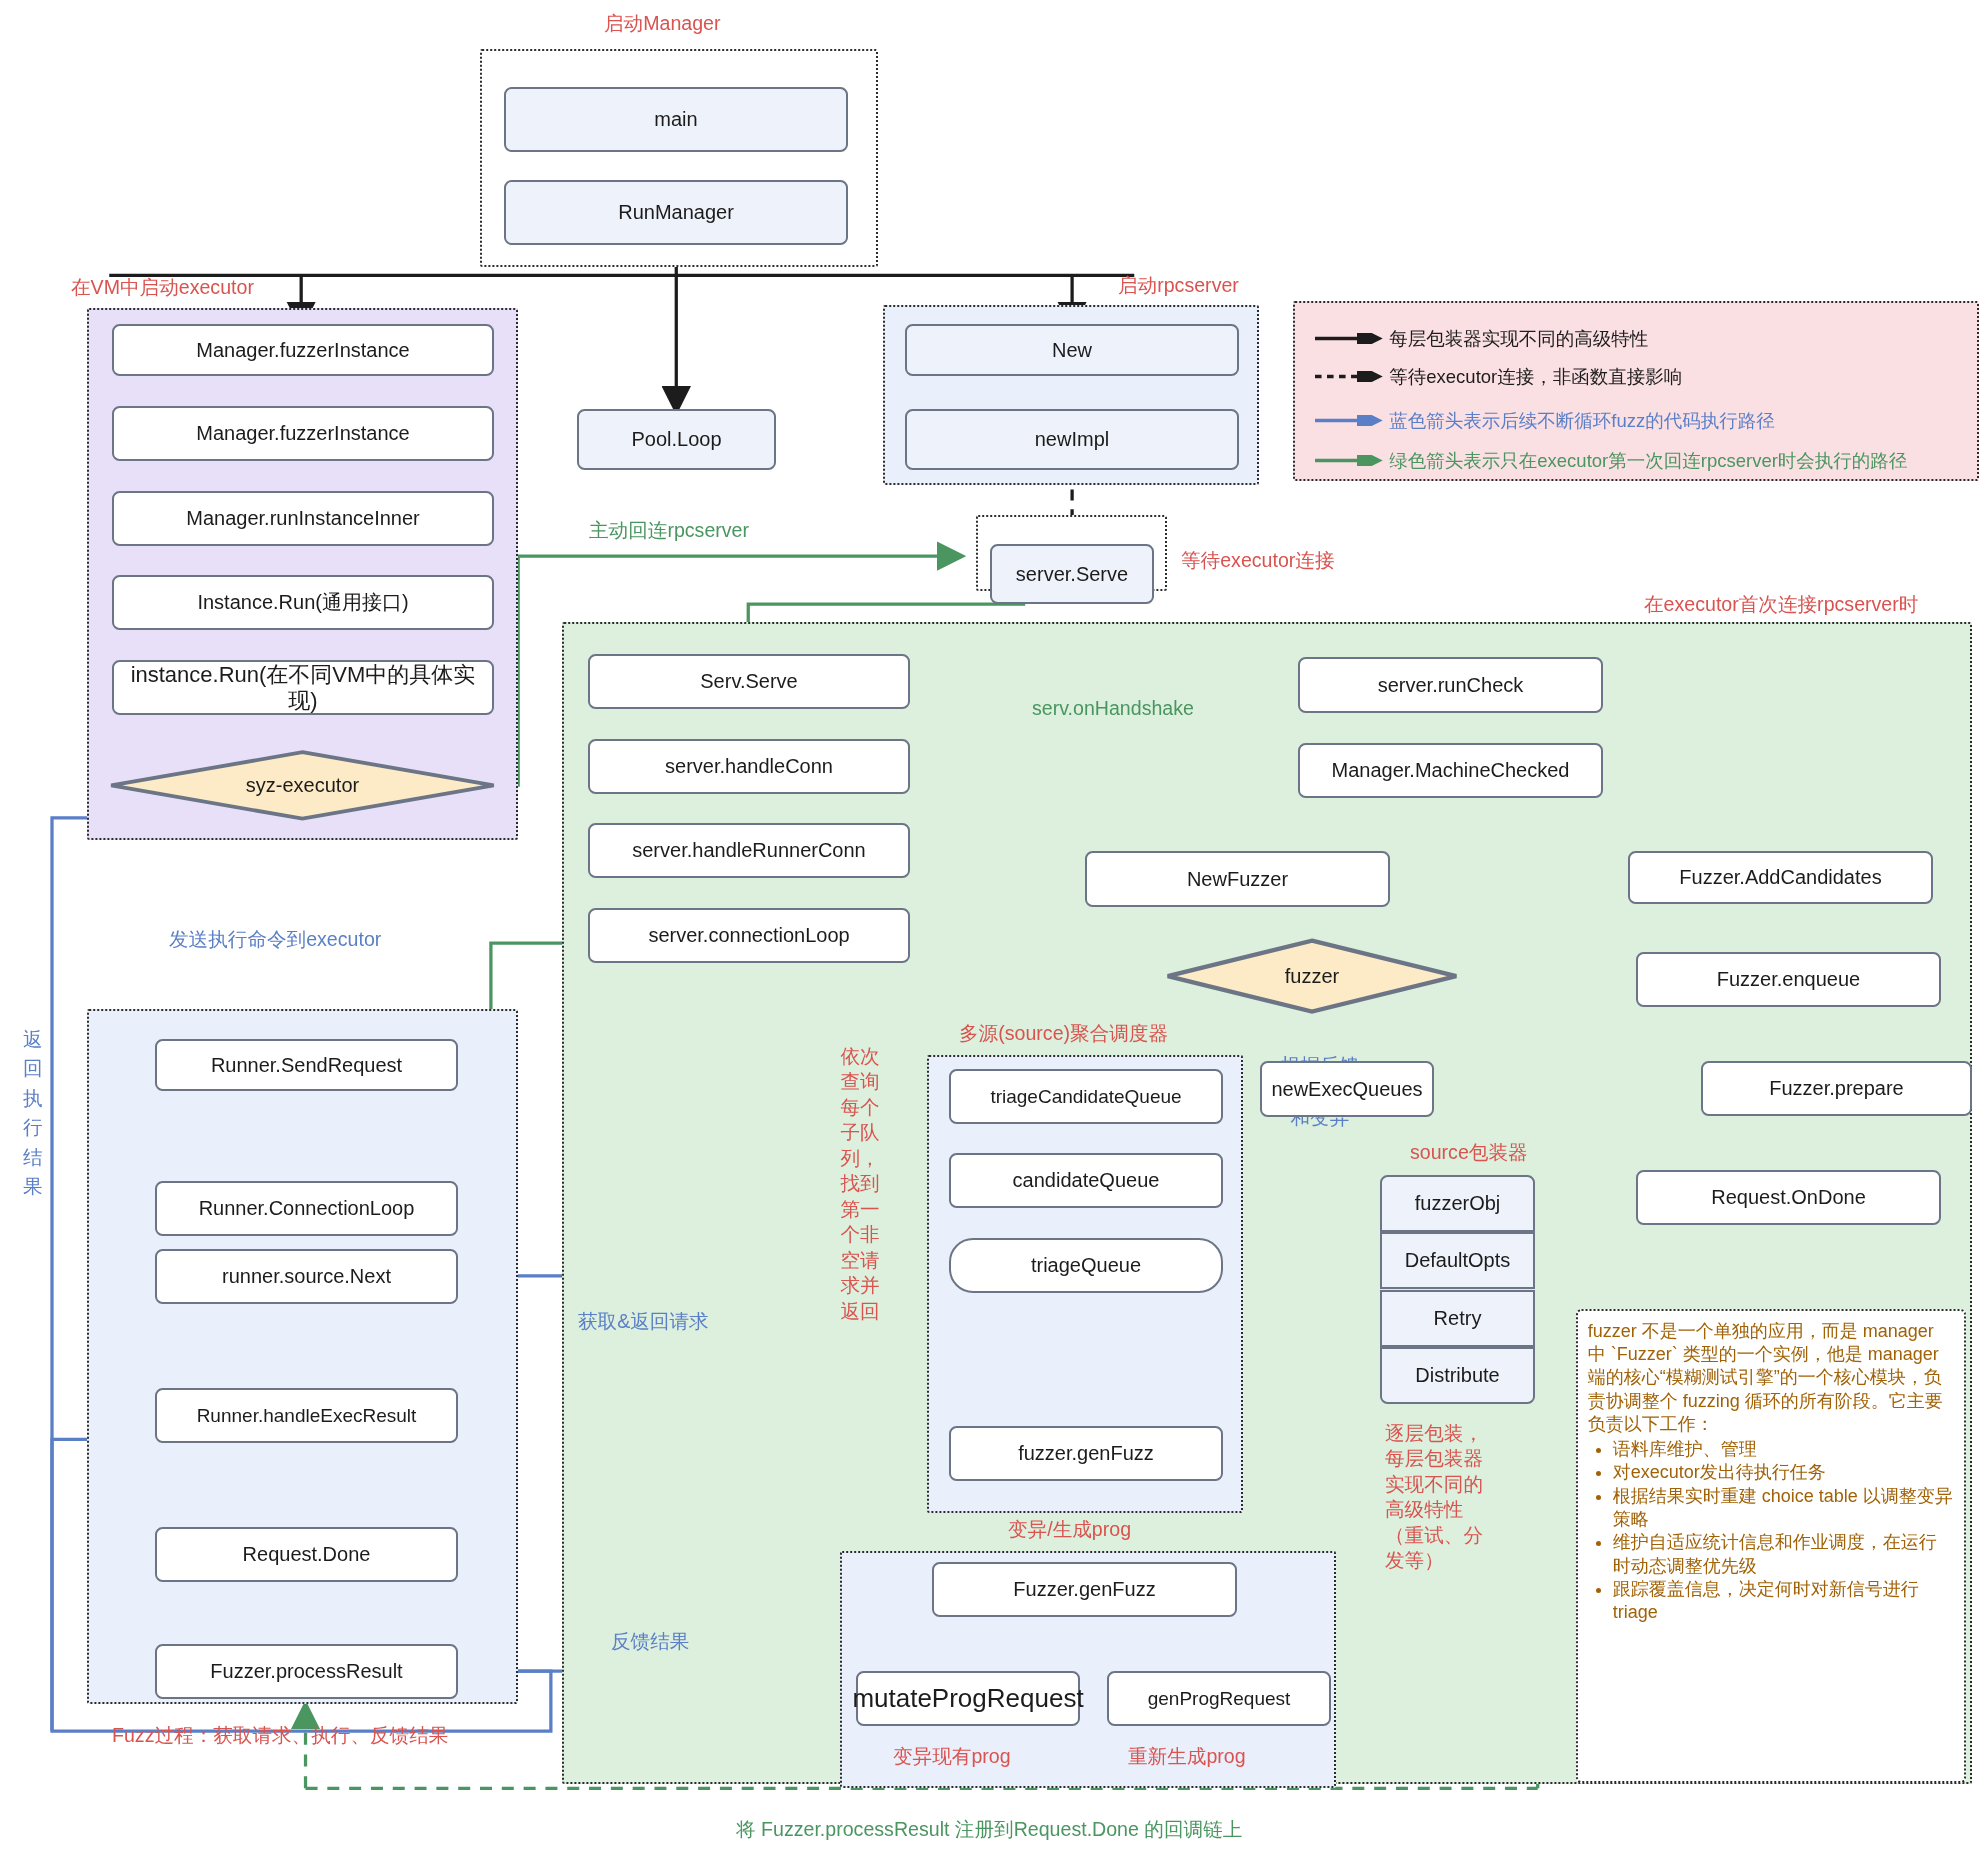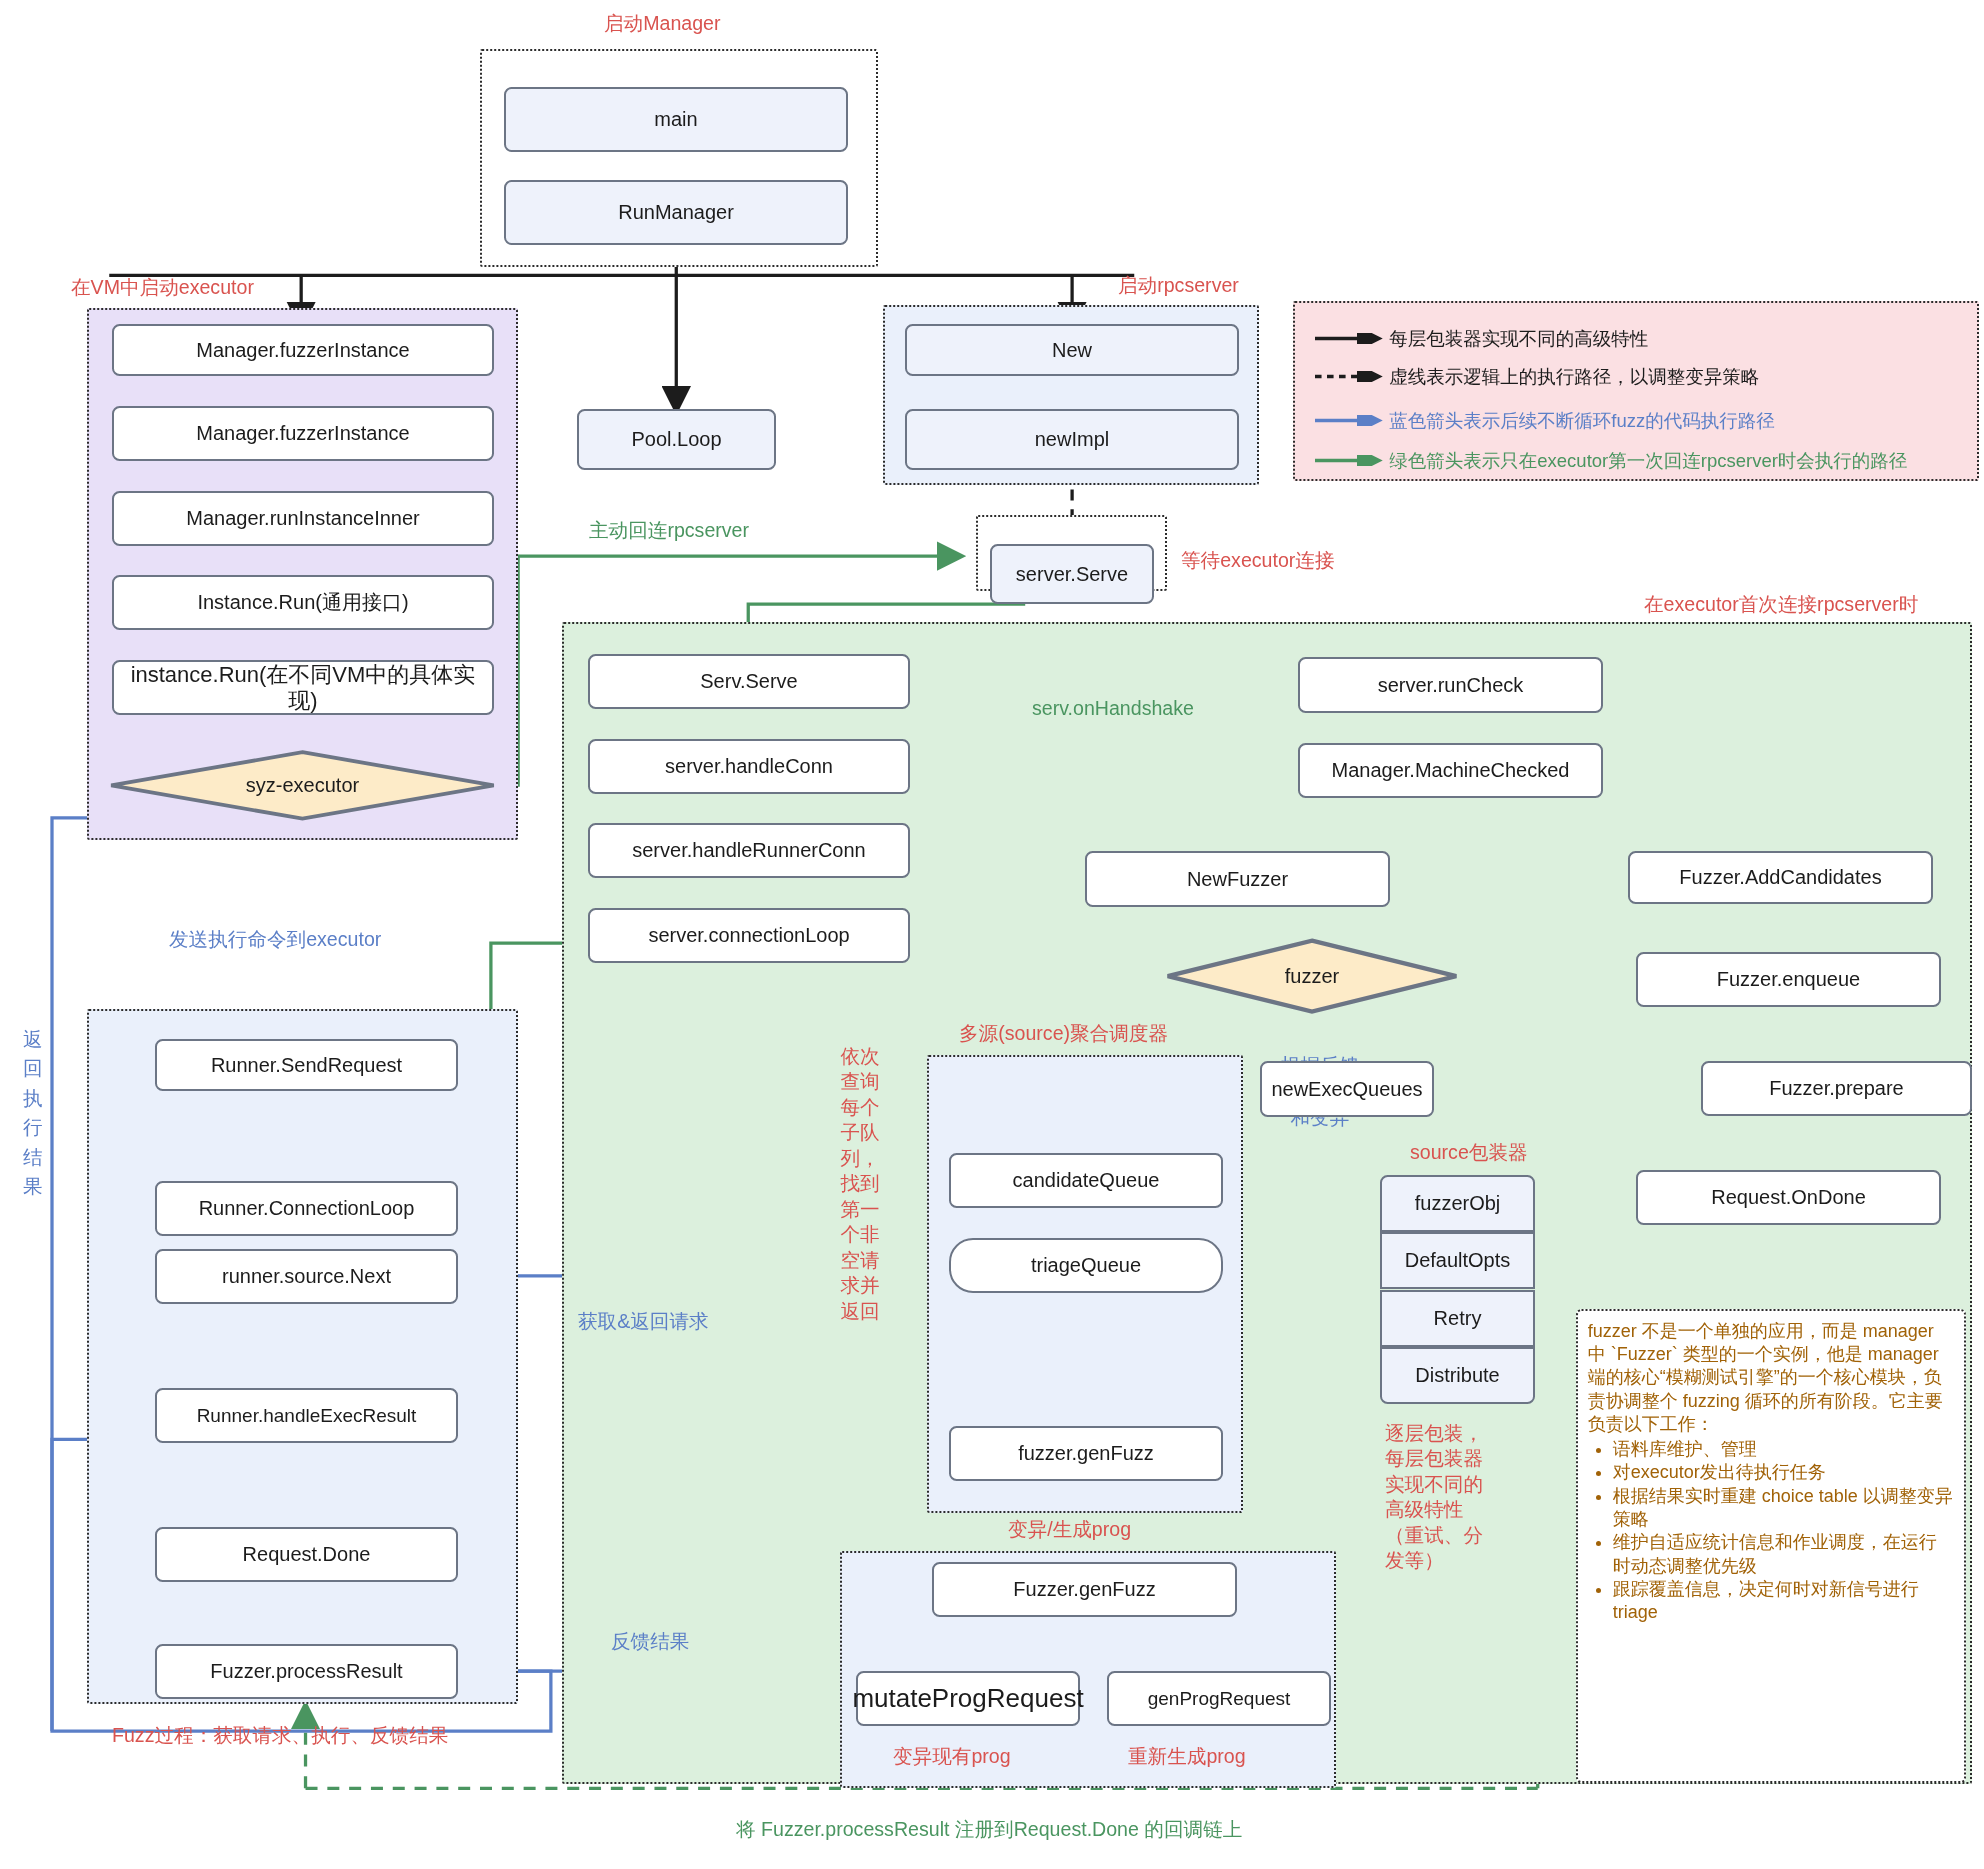--- a/index.html
+++ b/index.html
@@ -240,21 +240,21 @@
     <span class="legend-line">
       <svg width="71" height="11" viewBox="0 0 130 20" style="position:absolute;top:-5.5px;left:0;">
         <defs>
             <marker id="lm2" markerWidth="8" markerHeight="8" refX="6" refY="4" orient="auto">
               <path d="M0,0 L8,4 L0,8 z" fill="#1c1c1c"></path>
             </marker>
           </defs>
         <path d="M0,10 L112,10" stroke="#1c1c1c" stroke-width="6" stroke-dasharray="12 10" fill="none" marker-end="url(#lm2)"></path>
       </svg>
     </span>
-    <span class="legend-txt" style="color:#1c1c1c;">虚线表示逻辑上的执行路径，以调整变异策略</span>
+    <span class="legend-txt" style="color:#1c1c1c;">等待executor连接，非函数直接影响</span>
   </div>
 
   <div class="legend-row" style="left:1315px;top:408px;">
     <span class="legend-line">
       <svg width="71" height="11" viewBox="0 0 130 20" style="position:absolute;top:-5.5px;left:0;">
         <defs>
             <marker id="lm3" markerWidth="8" markerHeight="8" refX="6" refY="4" orient="auto">
               <path d="M0,0 L8,4 L0,8 z" fill="#5b7fc7"></path>
             </marker>
           </defs>
@@ -320,20 +320,21 @@
   <div class="node" style="left:1636px;top:952px;width:305px;height:55px;">Fuzzer.enqueue</div>
   <div class="node" style="left:1260px;top:1061px;width:174px;height:56px;">newExecQueues</div>
   <div class="node" style="left:1701px;top:1061px;width:271px;height:55px;">Fuzzer.prepare</div>
   <div class="node" style="left:1636px;top:1170px;width:305px;height:55px;">Request.OnDone</div>
 
   <div class="stackcell top" style="left:1380px;top:1175px;width:155px;height:57px;">fuzzerObj</div>
   <div class="stackcell" style="left:1380px;top:1232px;width:155px;height:57px;">DefaultOpts</div>
   <div class="stackcell" style="left:1380px;top:1290px;width:155px;height:57px;">Retry</div>
   <div class="stackcell bot" style="left:1380px;top:1347px;width:155px;height:57px;">Distribute</div>
 
+  <div class="node" style="left:949px;top:1069px;width:274px;height:55px;font-size:19px;">triageCandidateQueue</div>
   <div class="node" style="left:949px;top:1153px;width:274px;height:55px;">candidateQueue</div>
   <div class="node" style="left:949px;top:1238px;width:274px;height:55px;border-radius:24px;">triageQueue</div>
   <div class="node" style="left:949px;top:1426px;width:274px;height:55px;">fuzzer.genFuzz</div>
 
   <div class="node" style="left:932px;top:1562px;width:305px;height:55px;">Fuzzer.genFuzz</div>
   <div class="node" style="left:856px;top:1671px;width:224px;height:55px;font-size:26px;">mutateProgRequest</div>
   <div class="node" style="left:1107px;top:1671px;width:224px;height:55px;font-size:19px;">genProgRequest</div>
 
   <div class="node" style="left:155px;top:1039px;width:303px;height:52px;">Runner.SendRequest</div>
   <div class="node" style="left:155px;top:1181px;width:303px;height:55px;">Runner.ConnectionLoop</div>

